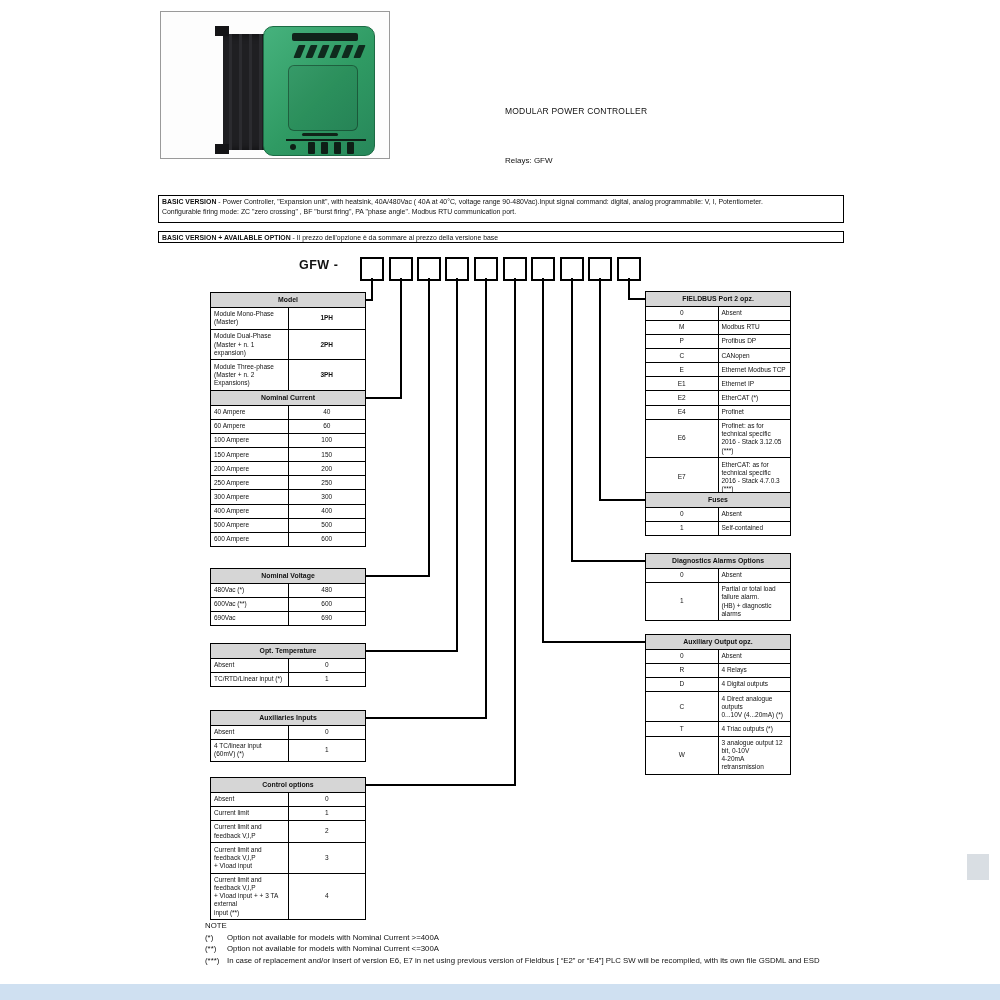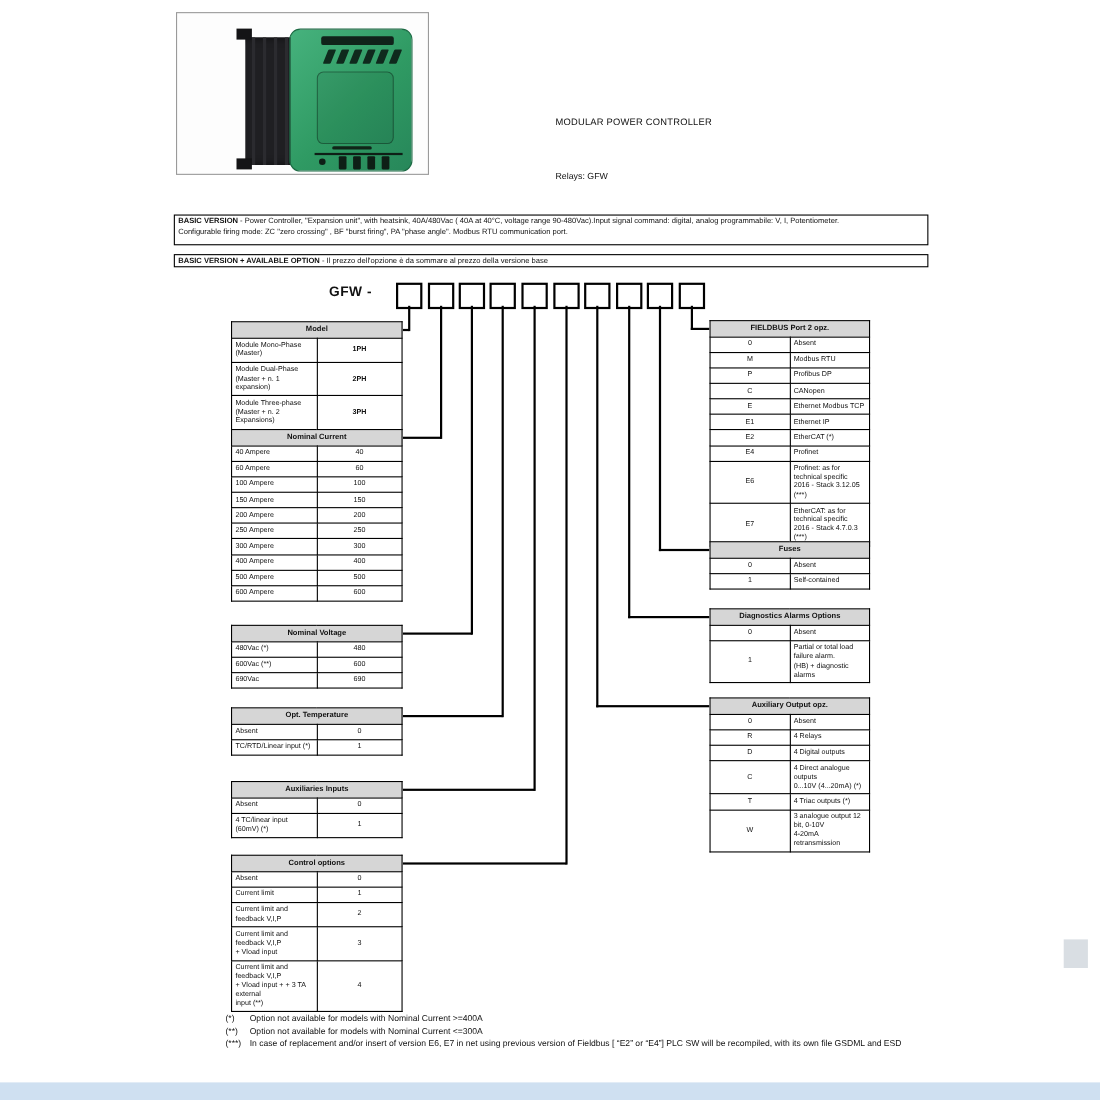--- a/index.html
+++ b/index.html
@@ -422,20 +422,21 @@
           <tr>
             <td class="code" style="width: 22px;">W</td>
             <td class="desc">3 analogue output 12 bit, 0-10V
 4-20mA retransmission</td>
           </tr>
         </tbody>
       </table>
     </div>
 
   <div class="notes">
+    <div class="nt">NOTE</div>
     <div id="note-items">
         <div class="note-item">
           <span class="mk">(*)</span>
           <span class="tx">Option not available for models with  Nominal Current  &gt;=400A</span>
         </div>
         <div class="note-item">
           <span class="mk">(**)</span>
           <span class="tx">Option not available for models with  Nominal Current  &lt;=300A</span>
         </div>
         <div class="note-item">

